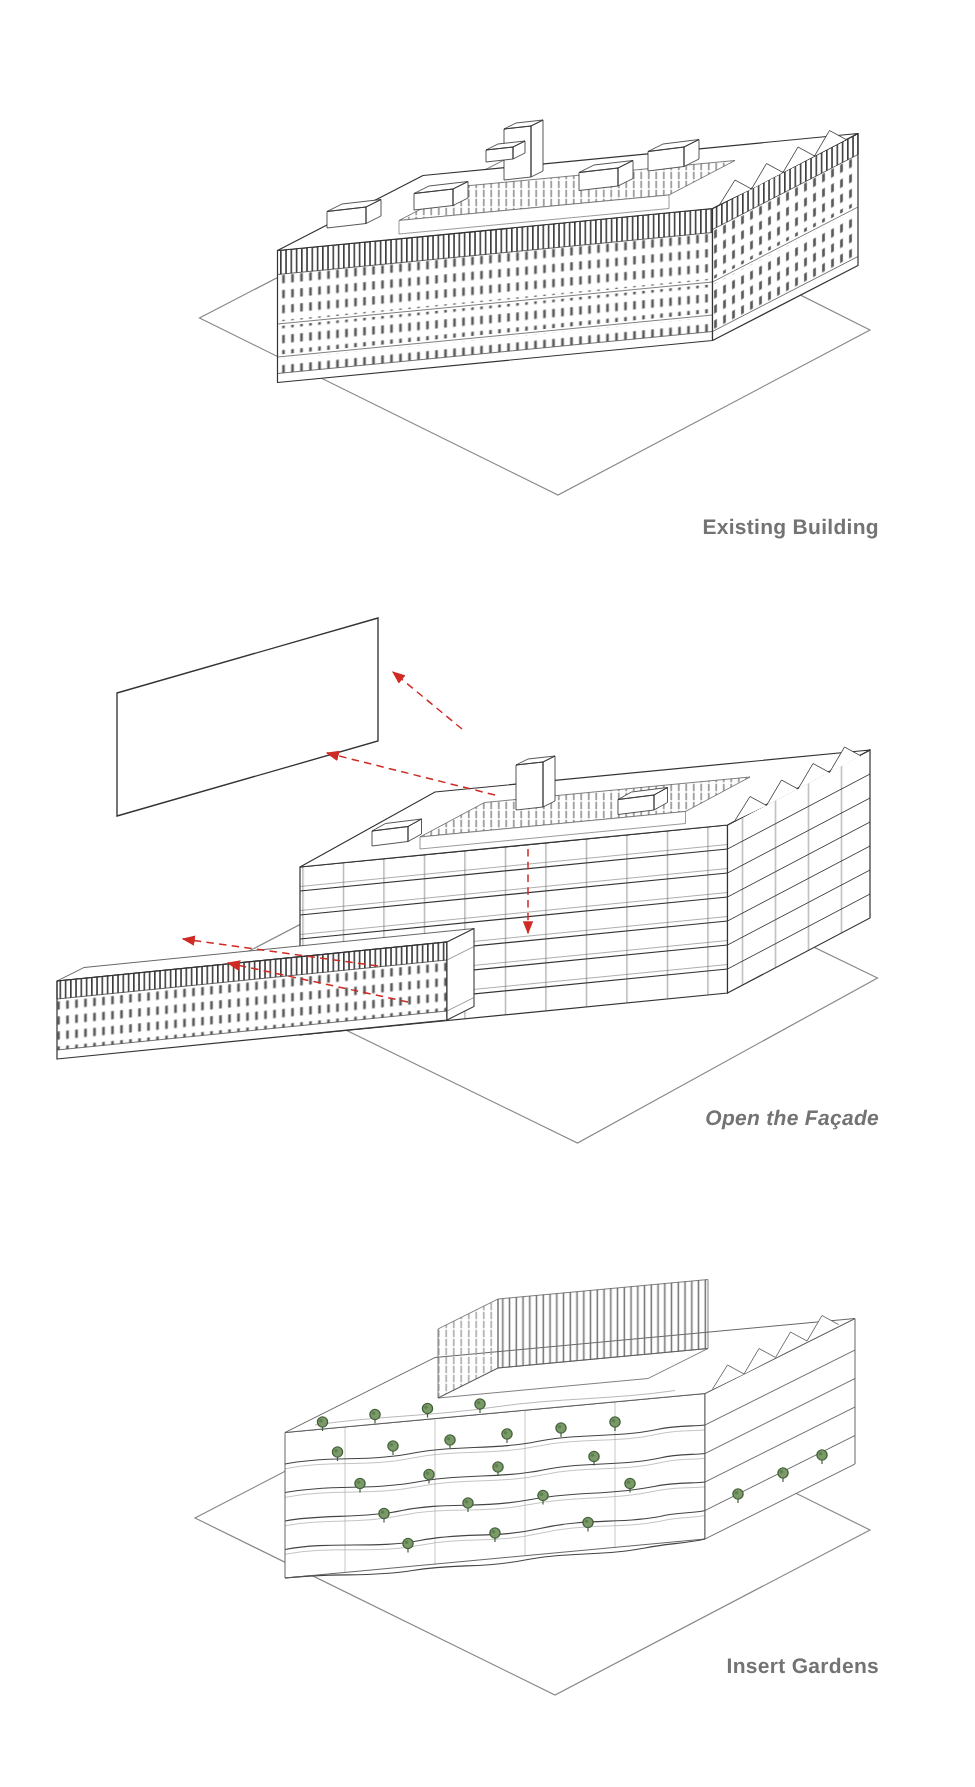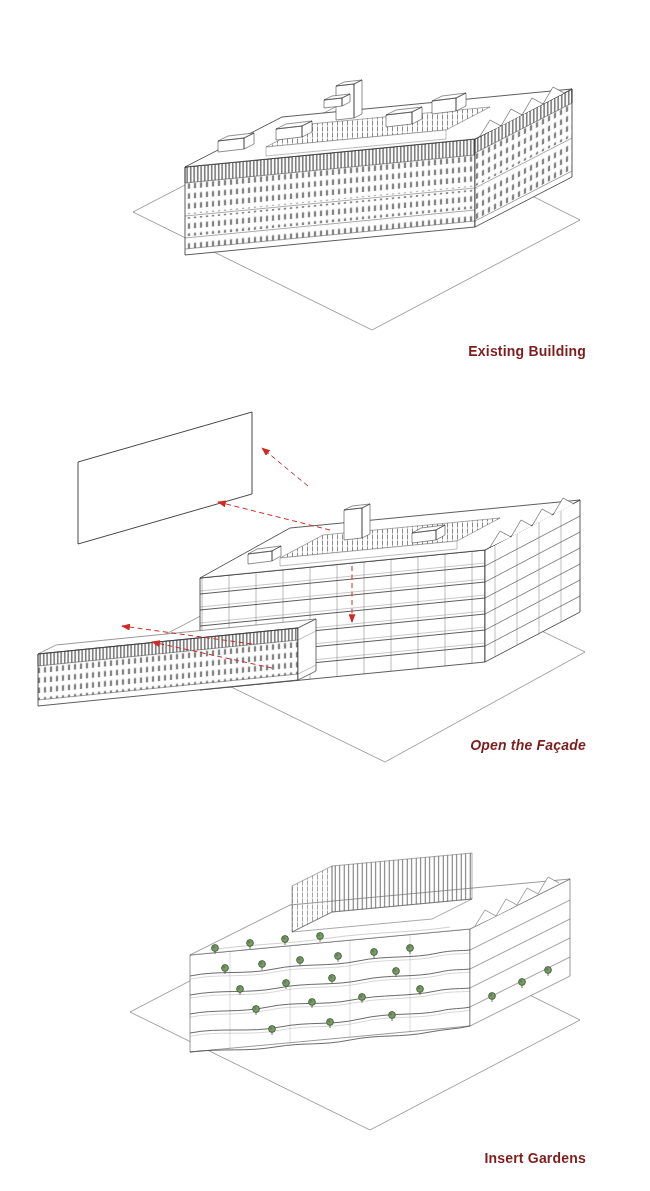--- a/index.html
+++ b/index.html
@@ -1,23 +1,23 @@
 <!DOCTYPE html>
 <html><head>
 <meta charset="utf-8">
 <style>
   html,body{margin:0;padding:0;background:#fff;}
   .page{position:relative;width:650px;height:1191px;background:#ffffff;overflow:hidden;
         font-family:"Liberation Sans",sans-serif;}
   .panel{position:absolute;left:0;width:650px;}
   .panel svg{display:block;}
-  .step-label{position:absolute;font-size:14px;font-weight:700;color:#7f1d1d;letter-spacing:.2px;}
+  .step-label{position:absolute;font-size:14px;font-weight:700;color:#737373;letter-spacing:.2px;}
   .lbl-1{top:343px;right:64px;}
   .lbl-2{top:737px;right:64px;font-style:italic;}
-  .lbl-3{top:1102px;right:64px;margin-top:48px;}
+  .lbl-3{top:1102px;right:64px;}
 </style>
 </head>
 <body>
 
 <div class="page">
 
   <div class="panel" style="top:0;height:390px;">
     <svg width="650" height="390" viewBox="0 0 650 390">
       <defs>
         <pattern id="p1-win" width="6" height="10" patternUnits="userSpaceOnUse" patternTransform="skewY(-5.5)">

